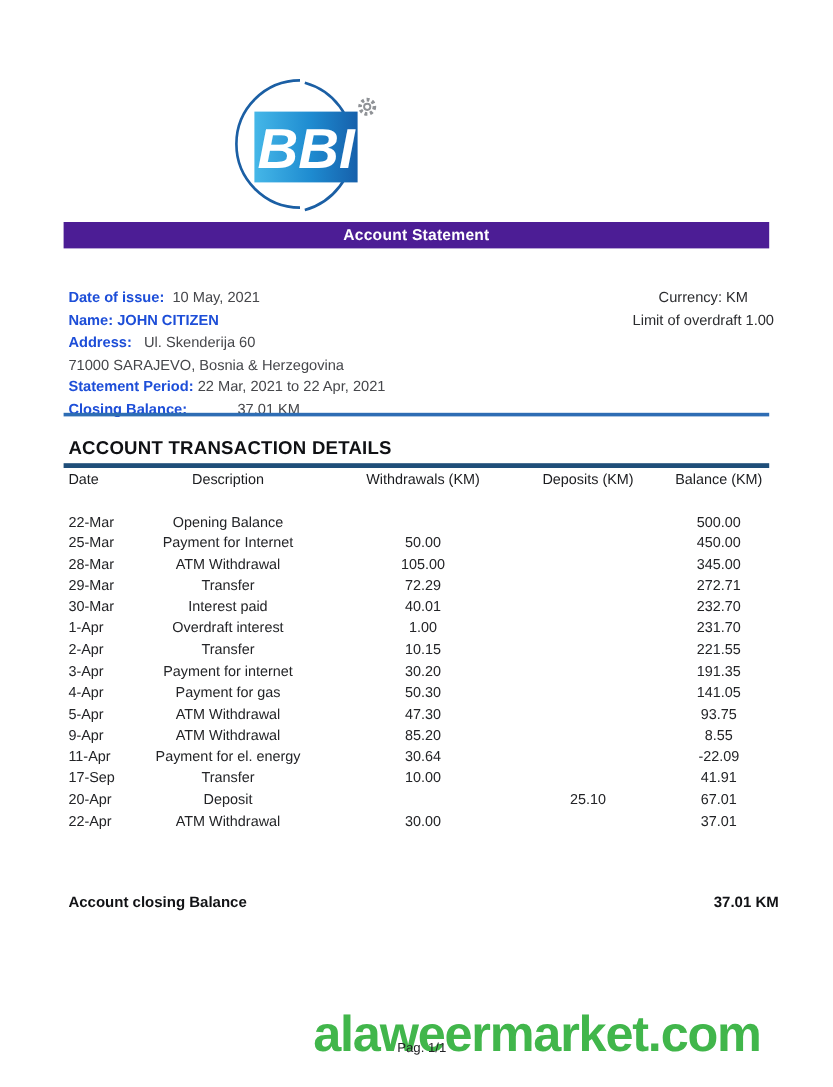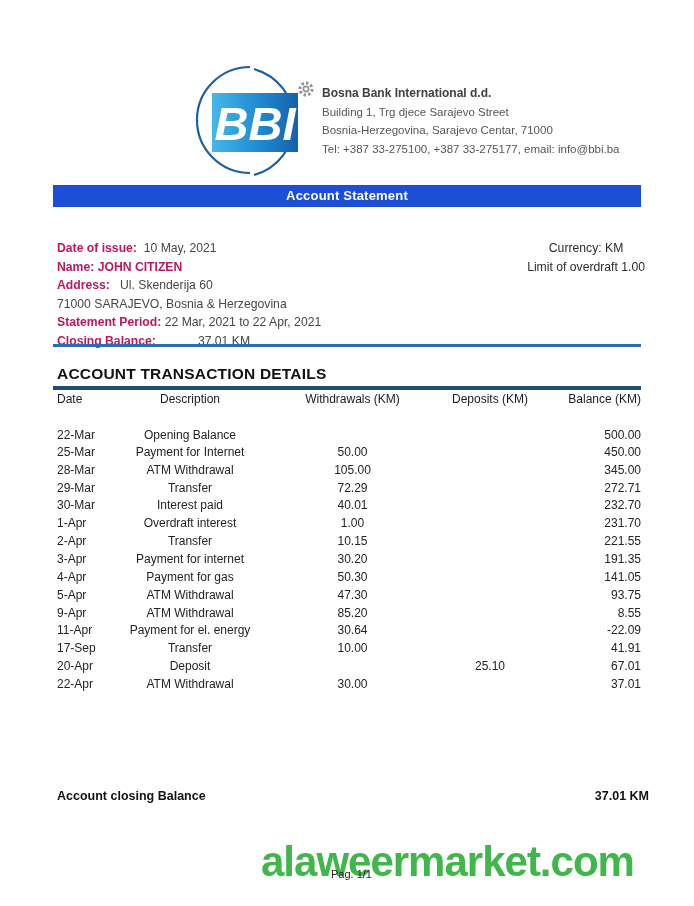--- a/index.html
+++ b/index.html
@@ -7,46 +7,46 @@
   body { font-family:"Liberation Sans","DejaVu Sans",sans-serif; }
   .page { position:relative; width:694px; height:906px; background:#fff; overflow:hidden; }
 
   
   .logo-wrap { position:absolute; left:186px; top:64px; width:130px; height:116px; }
   .bank-info { position:absolute; left:322px; top:84px; width:350px; font-size:11.5px; color:#55565a; line-height:18.5px; }
   .bank-info .bank-name { font-weight:bold; color:#414046; font-size:12px; }
 
   
   .title-bar { position:absolute; left:53px; top:185px; width:588px; height:22px;
-               background:#1d4ed8; color:#ffffff; font-weight:bold; font-size:13px;
+               background:#4c1d95; color:#ffffff; font-weight:bold; font-size:13px;
                text-align:center; line-height:22px; letter-spacing:0.2px; }
 
   
   .info-left { position:absolute; left:57px; top:239px; font-size:12.2px; line-height:18.6px; color:#46474b; }
-  .info-left b { color:#be185d; }
+  .info-left b { color:#1d4ed8; }
   .info-left .val-gap { margin-left:42px; }
   .info-right { position:absolute; right:49px; top:239px; text-align:center; font-size:12.2px; line-height:18.6px; color:#2b2c2f; }
 
   .rule-blue { position:absolute; left:53px; top:344px; width:588px; height:3px; background:#2e6db4; }
 
   
   .section-title { position:absolute; left:57px; top:365px; font-size:15.5px; font-weight:bold; color:#101114; letter-spacing:0.2px; }
   .rule-navy { position:absolute; left:53px; top:386px; width:588px; height:4px; background:#1f4e79; }
 
   table.tx { position:absolute; left:53px; top:391px; width:588px; border-collapse:collapse; table-layout:fixed; }
   table.tx th { font-size:12px; font-weight:normal; color:#1b1c1f; height:15px; vertical-align:top; padding-top:1px; }
   table.tx td { font-size:12px; color:#232427; height:17.85px; vertical-align:middle; }
   .a-date    { text-align:left;  padding-left:4px; }
   .a-desc    { text-align:center;margin-top:36px; }
   .a-with    { text-align:center; }
   .a-dep     { text-align:center; }
-  .a-bal     { text-align:right;  padding-left:12px; }
+  .a-bal     { text-align:center;  padding-left:12px; }
   table.tx tbody tr:first-child td { padding-top:20px; height:37px; }
 
-  .closing-row { position:absolute; left:57px; top:745px; width:588px; font-size:12.5px; font-weight:bold; color:#111215;margin-top:44px; }
+  .closing-row { position:absolute; left:57px; top:745px; width:588px; font-size:12.5px; font-weight:bold; color:#111215; }
   .closing-row .cv { float:right; margin-right:-4px; }
 
   
   .watermark { position:absolute; left:261px; top:839px; z-index:1; font-size:42px; line-height:1.1;
                font-weight:bold; letter-spacing:-1px; color:#41b64b; white-space:nowrap; }
   .page-label { position:absolute; left:331px; top:868px; z-index:2; font-size:11px; color:#232427; }
 </style>
 </head>
 <body>
 
@@ -65,26 +65,20 @@
       <path d="M68,5 A55,55 0 0 1 68,111" fill="none" stroke="#1b5fa4" stroke-width="2.2"></path>
       <rect x="26" y="29" width="86" height="59" fill="url(#lg)"></rect>
       <text x="69" y="76" text-anchor="middle" font-family="Liberation Sans, DejaVu Sans, sans-serif" font-size="47" font-weight="bold" font-style="italic" fill="#ffffff">BBI</text>
       <g>
         <circle cx="120" cy="25" r="6" fill="none" stroke="#8f9296" stroke-width="3" stroke-dasharray="2.4,2.2"></circle>
         <circle cx="120" cy="25" r="2.6" fill="none" stroke="#8f9296" stroke-width="1.6"></circle>
       </g>
     </svg>
   </div>
 
-  <div class="bank-info">
-    <div class="bank-name">Bosna Bank International d.d.</div>
-    <div>Building 1, Trg djece Sarajevo Street</div>
-    <div>Bosnia-Herzegovina, Sarajevo Centar, 71000</div>
-    <div>Tel: +387 33-275100,  +387 33-275177, email: info@bbi.ba</div>
-  </div>
 
   <div class="title-bar">Account Statement</div>
 
   <div class="info-left">
     <div><b>Date of issue:</b>&nbsp; <span>10 May, 2021</span></div>
     <div><b>Name: JOHN CITIZEN</b></div>
     <div><b>Address:</b>&nbsp;&nbsp; <span>Ul. Skenderija 60</span></div>
     <div>71000 SARAJEVO, Bosnia &amp; Herzegovina</div>
     <div><b>Statement Period:</b> <span>22 Mar, 2021 to 22 Apr, 2021</span></div>
     <div><b>Closing Balance:</b><span class="val-gap">37.01 KM</span></div>

